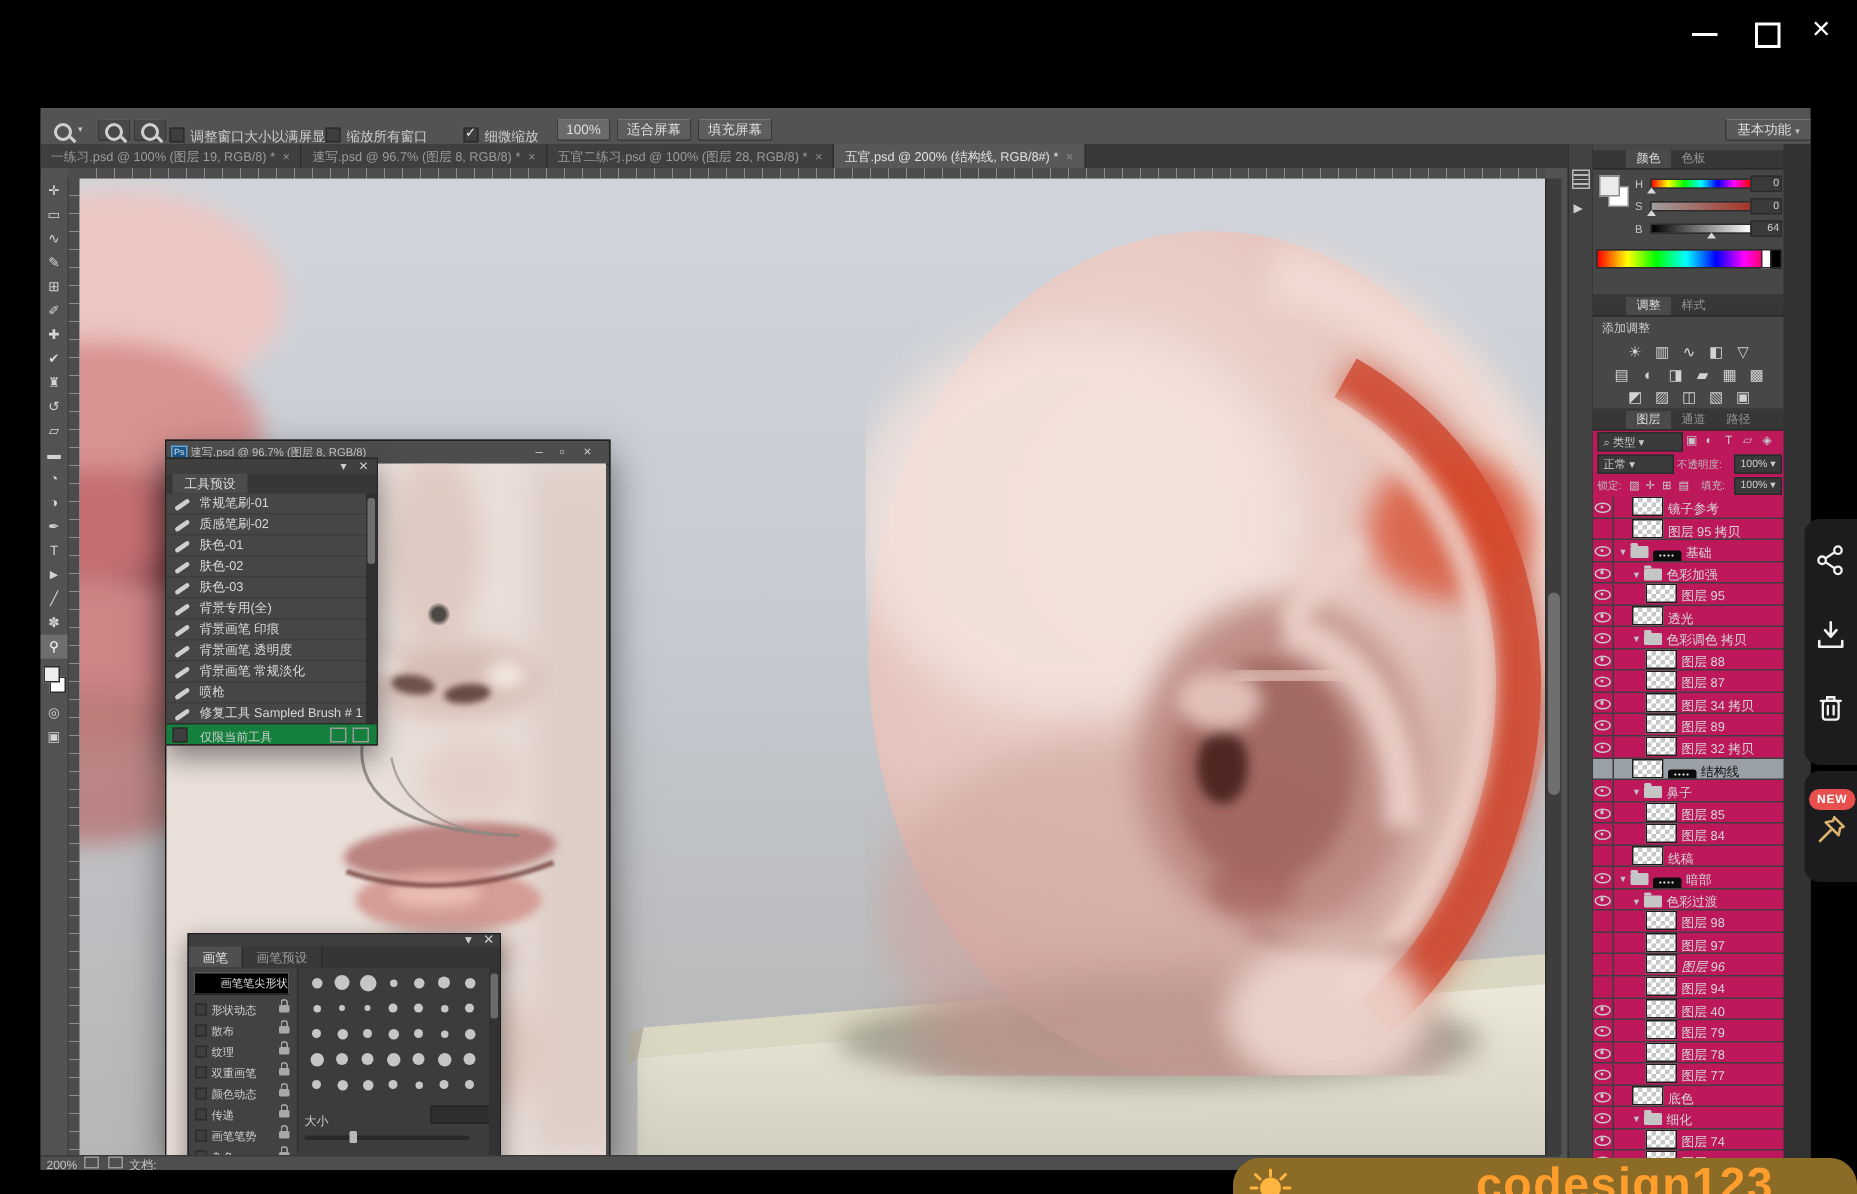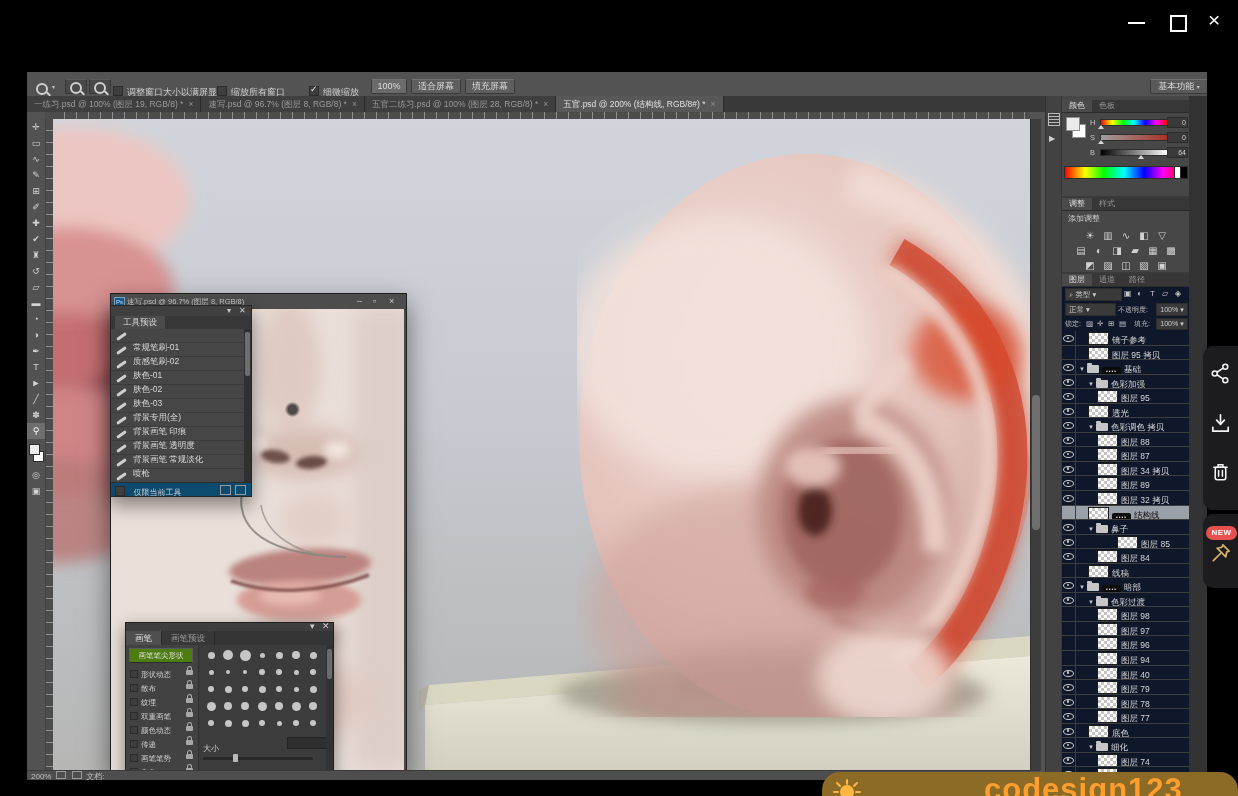--- a/index.html
+++ b/index.html
@@ -62,33 +62,33 @@
   .blob{position:absolute;border-radius:50%;}
   
   #presets{left:83px;top:233px;width:140px;height:190px;background:#454545;border:1px solid #262626;box-shadow:0 8px 18px rgba(0,0,0,.45);}
   #presets-grip{position:absolute;left:0;top:0;width:100%;height:10px;background:#3f3f3f;}
   #presets-grip .fctl{top:0;font-size:8px;}
   #presets-tabrow{position:absolute;left:0;top:10px;width:100%;height:13px;background:#373737;border-bottom:1px solid #2c2c2c;}
   #presets-tab{position:absolute;left:4px;top:0;height:13px;line-height:13px;padding:0 8px;background:#4b4b4b;color:#dddddd;font-size:8.5px;}
   #presets-list{position:absolute;left:0;top:23px;width:133px;height:154px;background:#464646;overflow:hidden;}
   .prow{height:13px;border-bottom:1px solid #3c3c3c;position:relative;line-height:13px;}
   .brushbar{position:absolute;left:5px;top:6px;width:11px;height:3px;background:#cf cfcf;background:#cfcfcf;border-radius:2px;transform:rotate(-35deg);}
-  .plabel{position:absolute;left:22px;top:12px;font-size:8.5px;color:#d8d8d8;white-space:nowrap;}
+  .plabel{position:absolute;left:22px;top:0;font-size:8.5px;color:#d8d8d8;white-space:nowrap;}
   #presets-scroll{position:absolute;right:0;top:23px;width:7px;height:154px;background:#303030;}
   #presets-scrollthumb{position:absolute;left:1px;top:3px;width:5px;height:44px;background:#6e6e6e;border-radius:2px;}
-  #presets-footer{position:absolute;left:0;bottom:0;width:100%;height:13px;background:#0c4a6e;border-top:1px solid #2d2d2d;line-height:13px;}
+  #presets-footer{position:absolute;left:0;bottom:0;width:100%;height:13px;background:#15803d;border-top:1px solid #2d2d2d;line-height:13px;}
   .mini-sq{position:absolute;width:9px;height:8px;border:1px solid #9b9b9b;top:2px;}
   
   #bpanel{left:98px;top:550px;width:207px;height:158px;background:#444444;border:1px solid #1f1f1f;box-shadow:0 6px 16px rgba(0,0,0,.45);}
   #bpanel-grip{position:absolute;left:0;top:0;width:100%;height:8px;background:#3e3e3e;}
   #bpanel-tabs{position:absolute;left:0;top:8px;width:100%;height:14px;background:#353535;border-bottom:1px solid #2a2a2a;display:flex;}
   .btab{height:14px;line-height:14px;padding:0 9px;font-size:8.5px;color:#9d9d9d;background:#383838;border-right:1px solid #2a2a2a;}
   .btab.active{background:#4f4f4f;color:#e2e2e2;}
   #bleft{position:absolute;left:0;top:22px;width:72px;bottom:0;background:#424242;border-right:1px solid #303030;}
-  #tipbtn{position:absolute;left:3px;top:3px;width:62px;height:13px;line-height:13px;background:#4d7c0f;border:1px solid #5a5a5a;border-bottom-color:#2a2a2a;color:#dcdcdc;font-size:7.5px;text-align:center;}
+  #tipbtn{position:absolute;left:3px;top:3px;width:62px;height:13px;line-height:13px;background:#000000;border:1px solid #5a5a5a;border-bottom-color:#2a2a2a;color:#dcdcdc;font-size:7.5px;text-align:right;}
   .boptrow{position:absolute;left:0;width:72px;height:14px;line-height:14px;}
   .boptrow .cbx{width:6px;height:6px;margin-left:4px;}
   .boptlabel{font-size:7.5px;color:#cfcfcf;margin-left:3px;}
   .lk{position:absolute;right:5px;top:5px;width:7px;height:5px;background:#a8a8a8;border-radius:1px;}
   .lk::before{content:'';position:absolute;left:1px;top:-4px;width:3px;height:4px;border:1px solid #a8a8a8;border-bottom:none;border-radius:3px 3px 0 0;}
   #bright{position:absolute;left:73px;top:22px;right:7px;bottom:0;background:#3c3c3c;}
   .bdot{position:absolute;background:#c6c6c6;border-radius:50%;filter:blur(.4px);}
   #bsize-row{position:absolute;left:4px;top:92px;width:100%;height:14px;}
   #bsize-label{font-size:8px;color:#cccccc;}
   #bsize-box{position:absolute;left:84px;top:0;width:40px;height:10px;background:#2f2f2f;border:1px solid #242424;}
@@ -98,41 +98,41 @@
   #bscrollthumb{position:absolute;left:1px;top:4px;width:5px;height:30px;background:#6b6b6b;border-radius:2px;}
   
   #dockmini{left:1018px;top:24px;width:16px;height:684px;background:#424242;border-left:1px solid #303030;}
   #dock-ic1{position:absolute;left:2px;top:17px;width:10px;height:11px;border:1px solid #b9b9b9;
     background:linear-gradient(#0000 0 2px,#b9b9b9 2px 3px,#0000 3px 5px,#b9b9b9 5px 6px,#0000 6px 8px,#b9b9b9 8px 9px,#0000 9px);}
   #dock-ic2{position:absolute;left:3px;top:38px;color:#cfcfcf;font-size:8px;}
   #rpanels{left:1034px;top:24px;width:128px;height:684px;background:#474747;border-left:1px solid #383838;}
   #rstrip{left:1162px;top:24px;width:18px;height:684px;background:#323232;}
   .ptabrow{position:absolute;left:0;width:100%;height:12px;background:#373737;border-bottom:1px solid #2b2b2b;display:flex;}
   .ptab{height:12px;line-height:12px;padding:0 7px;font-size:8px;color:#969696;}
-  .ptab.active{background:#4a4a4a;color:#dedede;}
+  .ptab.active{background:#4a4a4a;color:#dedede;margin-left:22px;}
   
   #colorP{position:absolute;left:0;top:4px;width:128px;height:92px;background:#474747;}
   #cswB{position:absolute;left:10px;top:24px;width:12px;height:12px;background:#ffffff;border:1px solid #8e8e8e;}
   #cswF{position:absolute;left:4px;top:17px;width:12px;height:12px;background:#ebebeb;border:1px solid #8e8e8e;}
   .crow{position:absolute;left:28px;width:98px;height:12px;}
   .clabel{position:absolute;left:0;top:1px;font-size:7.5px;color:#c4c4c4;}
   .ctrack{position:absolute;left:10px;top:2px;width:66px;height:5px;border:1px solid #2e2e2e;}
   .cmark{position:absolute;top:8px;width:0;height:0;border-left:3px solid transparent;border-right:3px solid transparent;border-bottom:4px solid #d8d8d8;}
   .cval{position:absolute;right:0;top:0;width:18px;height:9px;background:#3a3a3a;border:1px solid #2c2c2c;color:#d2d2d2;font-size:7px;text-align:right;line-height:9px;padding-right:1px;}
   #spectrum{position:absolute;left:2px;top:66px;width:118px;height:11px;border:1px solid #2c2c2c;
     background:linear-gradient(to right,#f00,#ff0 17%,#0f0 33%,#0ff 50%,#00f 67%,#f0f 83%,#f00);}
   #spec-w{position:absolute;right:8px;top:66px;width:6px;height:11px;background:#fff;border:1px solid #2c2c2c;}
   #spec-b{position:absolute;right:2px;top:66px;width:6px;height:11px;background:#000;border:1px solid #2c2c2c;}
   
   #adjP{position:absolute;left:0;top:100px;width:128px;height:74px;background:#474747;border-top:2px solid #3a3a3a;}
   #adj-header{position:absolute;left:6px;top:15px;font-size:8px;color:#cccccc;}
   .adjrow{position:absolute;left:0;width:128px;height:15px;text-align:center;}
   .adjic{display:inline-block;width:14px;font-size:10px;color:#d2d2d2;margin:0 2px;}
   
-  #layersP{position:absolute;left:0;top:176px;width:128px;height:508px;background:#0f172a;border-top:2px solid #3a3a3a;}
+  #layersP{position:absolute;left:0;top:176px;width:128px;height:508px;background:#be185d;border-top:2px solid #3a3a3a;}
   #lfilter{position:absolute;left:0;top:13px;width:128px;height:14px;}
   #lfilter-box{position:absolute;left:3px;top:1px;width:52px;height:11px;background:#3a3a3a;border:1px solid #2b2b2b;color:#c9c9c9;font-size:7.5px;line-height:11px;padding-left:3px;}
   .lfic{position:absolute;top:2px;font-size:8px;color:#c6c6c6;}
   #lblend{position:absolute;left:0;top:28px;width:128px;height:14px;}
   #lblend-box{position:absolute;left:3px;top:1px;width:46px;height:11px;background:#3a3a3a;border:1px solid #2b2b2b;color:#cecece;font-size:7.5px;line-height:11px;padding-left:3px;}
   #lopacity-label{position:absolute;left:56px;top:3px;font-size:7px;color:#bdbdbd;}
   #lopacity-box{position:absolute;left:94px;top:1px;width:30px;height:11px;background:#3a3a3a;border:1px solid #2b2b2b;color:#cecece;font-size:7px;line-height:11px;text-align:center;}
   #llock{position:absolute;left:0;top:43px;width:128px;height:13px;}
   #llock-label{position:absolute;left:3px;top:2px;font-size:7px;color:#bdbdbd;}
   .lockic{position:absolute;top:2px;font-size:7.5px;color:#c6c6c6;}
@@ -654,21 +654,21 @@
           <div class="lrow">
             <span class="eyecell">
               <span class="eye"></span>
             </span>
             <span class="lbody" style="padding-left: 12px;"><span class="lcaret">▼</span><span class="folder"></span><span class="lname">鼻子</span></span>
           </div>
           <div class="lrow">
             <span class="eyecell">
               <span class="eye"></span>
             </span>
-            <span class="lbody" style="padding-left: 21px; text-align: center;"><span class="thumb"></span><span class="lname">图层 85</span></span>
+            <span class="lbody" style="padding-left: 21px;"><span class="thumb"></span><span class="lname">图层 85</span></span>
           </div>
           <div class="lrow">
             <span class="eyecell">
               <span class="eye"></span>
             </span>
             <span class="lbody" style="padding-left: 21px;"><span class="thumb"></span><span class="lname">图层 84</span></span>
           </div>
           <div class="lrow">
             <span class="eyecell"></span>
             <span class="lbody" style="padding-left: 12px;"><span class="thumb"></span><span class="lname">线稿</span></span>
@@ -688,21 +688,21 @@
           <div class="lrow">
             <span class="eyecell"></span>
             <span class="lbody" style="padding-left: 21px;"><span class="thumb"></span><span class="lname">图层 98</span></span>
           </div>
           <div class="lrow">
             <span class="eyecell"></span>
             <span class="lbody" style="padding-left: 21px;"><span class="thumb"></span><span class="lname">图层 97</span></span>
           </div>
           <div class="lrow">
             <span class="eyecell"></span>
-            <span class="lbody" style="padding-left: 21px;"><span class="thumb"></span><span class="lname">图层 96</span></span>
+            <span class="lbody" style="padding-left: 21px; font-style: italic;"><span class="thumb"></span><span class="lname">图层 96</span></span>
           </div>
           <div class="lrow">
             <span class="eyecell"></span>
             <span class="lbody" style="padding-left: 21px;"><span class="thumb"></span><span class="lname">图层 94</span></span>
           </div>
           <div class="lrow">
             <span class="eyecell">
               <span class="eye"></span>
             </span>
             <span class="lbody" style="padding-left: 21px;"><span class="thumb"></span><span class="lname">图层 40</span></span>

